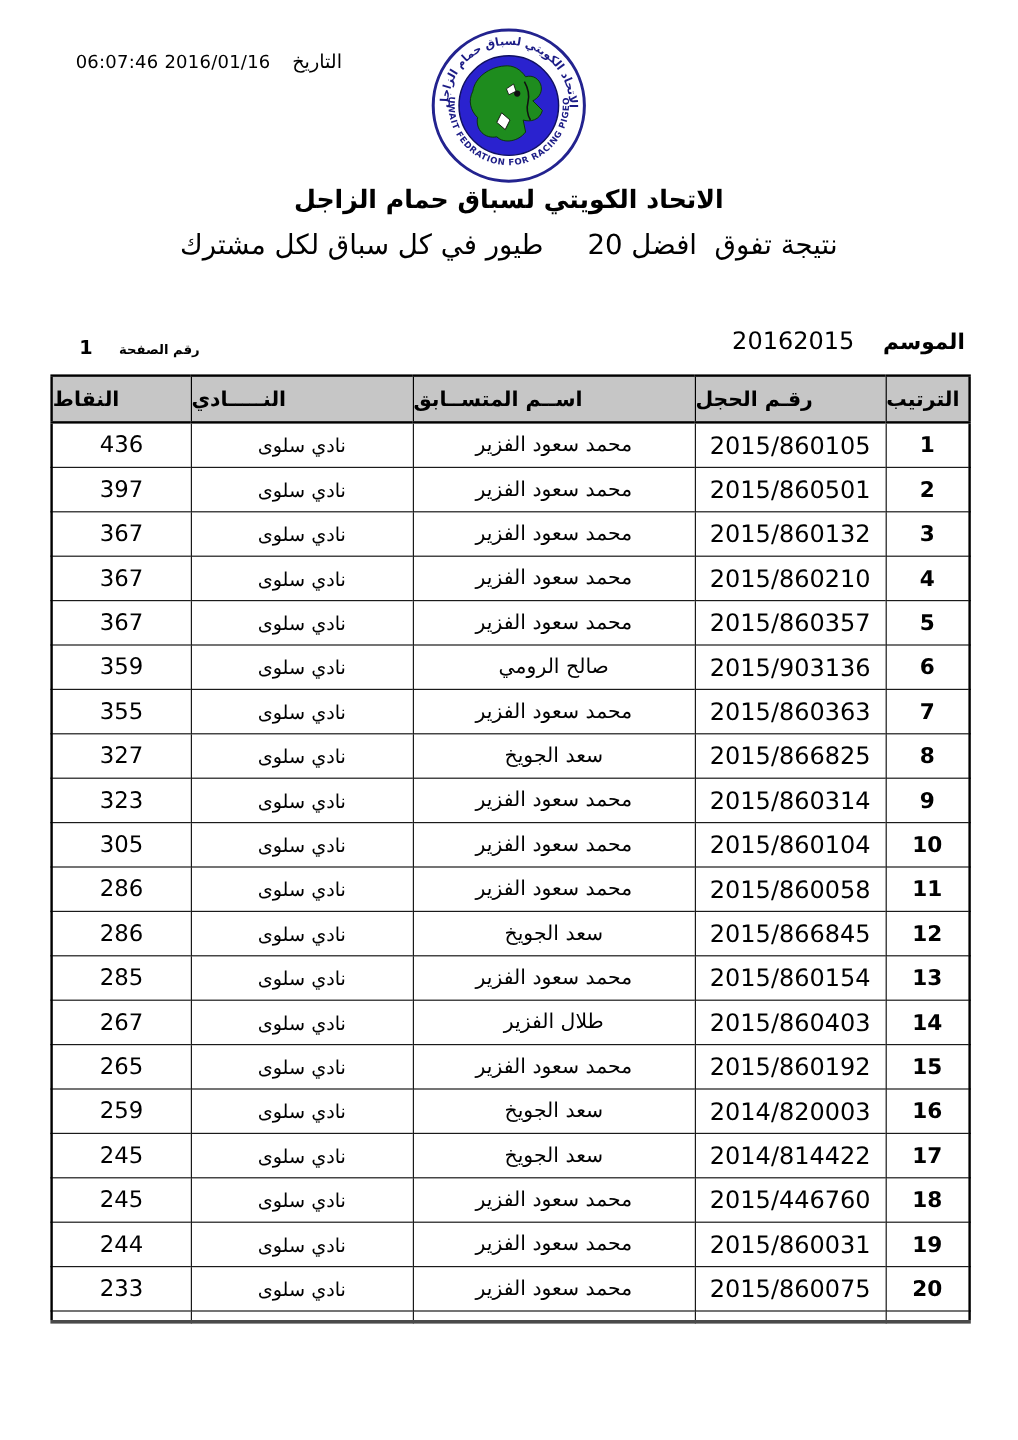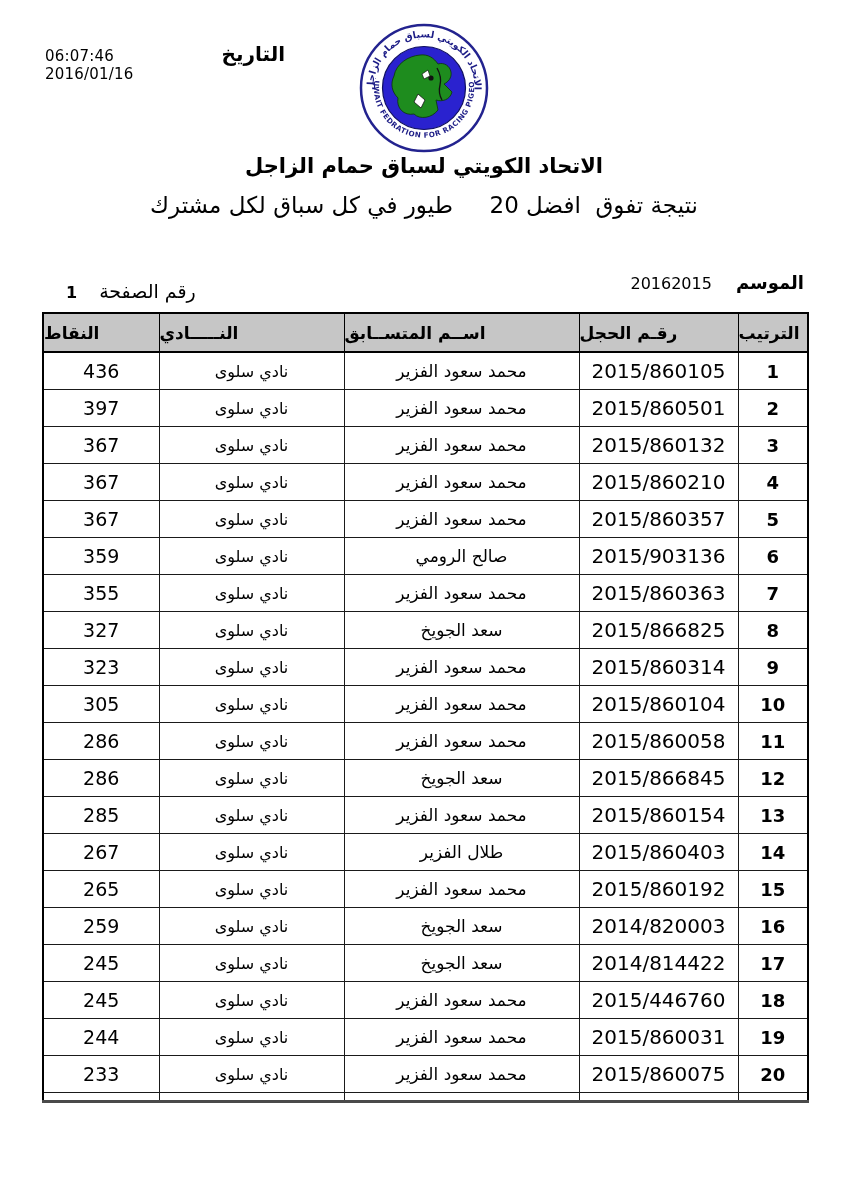--- a/index.html
+++ b/index.html
@@ -6,45 +6,45 @@
   body{
     width:848px;height:1200px;position:relative;overflow:hidden;
     background:#ffffff;color:#000;
     font-family:"DejaVu Sans","Liberation Sans",sans-serif;
   }
   
   .date-row{
     position:absolute;top:42px;left:45px;width:240px;
     direction:rtl;display:flex;align-items:baseline;gap:18px;
   }
-  .date-label{font-weight:bold;font-size:20px;}
+  .date-label{font-weight:normal;font-size:16px;}
   .date-value{font-size:15px;letter-spacing:.2px;}
   
   .logo-wrap{position:absolute;top:22px;left:358px;width:132px;height:132px;}
   
   .title1{
     position:absolute;top:154px;left:0;width:100%;
     text-align:center;font-size:21px;font-weight:bold;direction:rtl;
   }
   .title2{
     position:absolute;top:192px;left:0;width:100%;
     text-align:center;font-size:23px;font-weight:normal;direction:rtl;white-space:pre;
   }
   
   .season-row{
     position:absolute;top:272px;right:44px;
     direction:rtl;display:flex;align-items:baseline;gap:24px;
   }
   .season-label{font-weight:bold;font-size:18px;}
-  .season-value{font-size:16px;}
+  .season-value{font-size:20px;}
   .pagenum-row{
     position:absolute;top:280px;left:66px;
     direction:rtl;display:flex;align-items:baseline;gap:22px;
   }
-  .pagenum-label{font-weight:normal;font-size:19px;}
+  .pagenum-label{font-weight:bold;font-size:11px;}
   .pagenum-value{font-weight:bold;font-size:16px;}
   
   table.results{
     position:absolute;top:312px;left:42px;width:765px;
     direction:rtl;border-collapse:collapse;table-layout:fixed;
     border:2px solid #000;
   }
   table.results th{
     background:#c6c6c6;
     border:1px solid #000;border-top:2px solid #000;border-bottom:2px solid #000;

